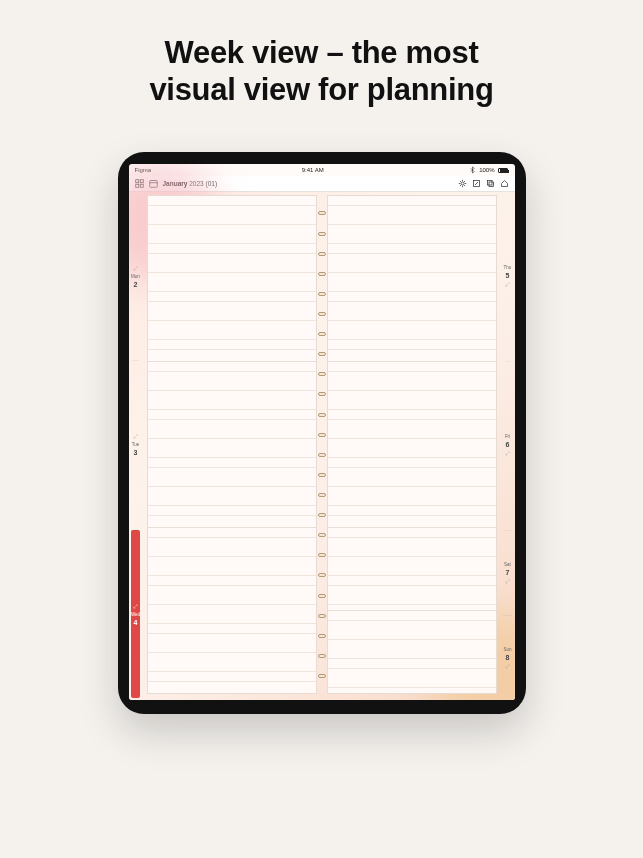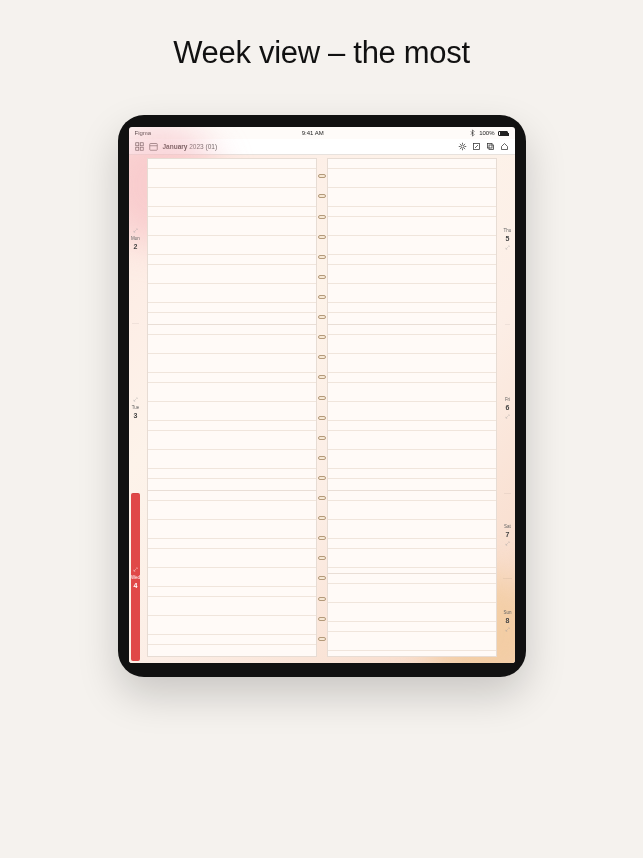--- a/index.html
+++ b/index.html
@@ -7,21 +7,21 @@
   body {
     background: #f5f2ee;
     font-family: -apple-system, BlinkMacSystemFont, "Segoe UI", Arial, sans-serif;
     color: #111;
     position: relative;
     overflow: hidden;
   }
   .headline {
     text-align: center;
     padding: 34px 40px 0;
-    font-weight: 400;
+    font-weight: 700;
     font-size: 31px;
     line-height: 1.2;
     letter-spacing: -0.3px;
   }
   .tablet-wrap { display: flex; justify-content: center; padding-top: 44px; }
   .tablet {
     width: 408px;
     height: 562px;
     background: #111;
     border-radius: 26px;
@@ -130,20 +130,21 @@
   }
   .tab.active .dow, .tab.active .expand { color: #fff; }
   .right .tab .num, .left .tab .num { line-height: 1; }
   .right .half { flex: 0.5; }
 </style>
 </head>
 <body>
 
 <div class="headline">
   <div>Week view – the most</div>
+  <div>visual view for planning</div>
 </div>
 
 <div class="tablet-wrap">
   <div class="tablet">
     <div class="screen">
 
       <div class="status-bar">
         <div class="status-left">
           <span>Figma</span>
           <span class="sb-wifi">

